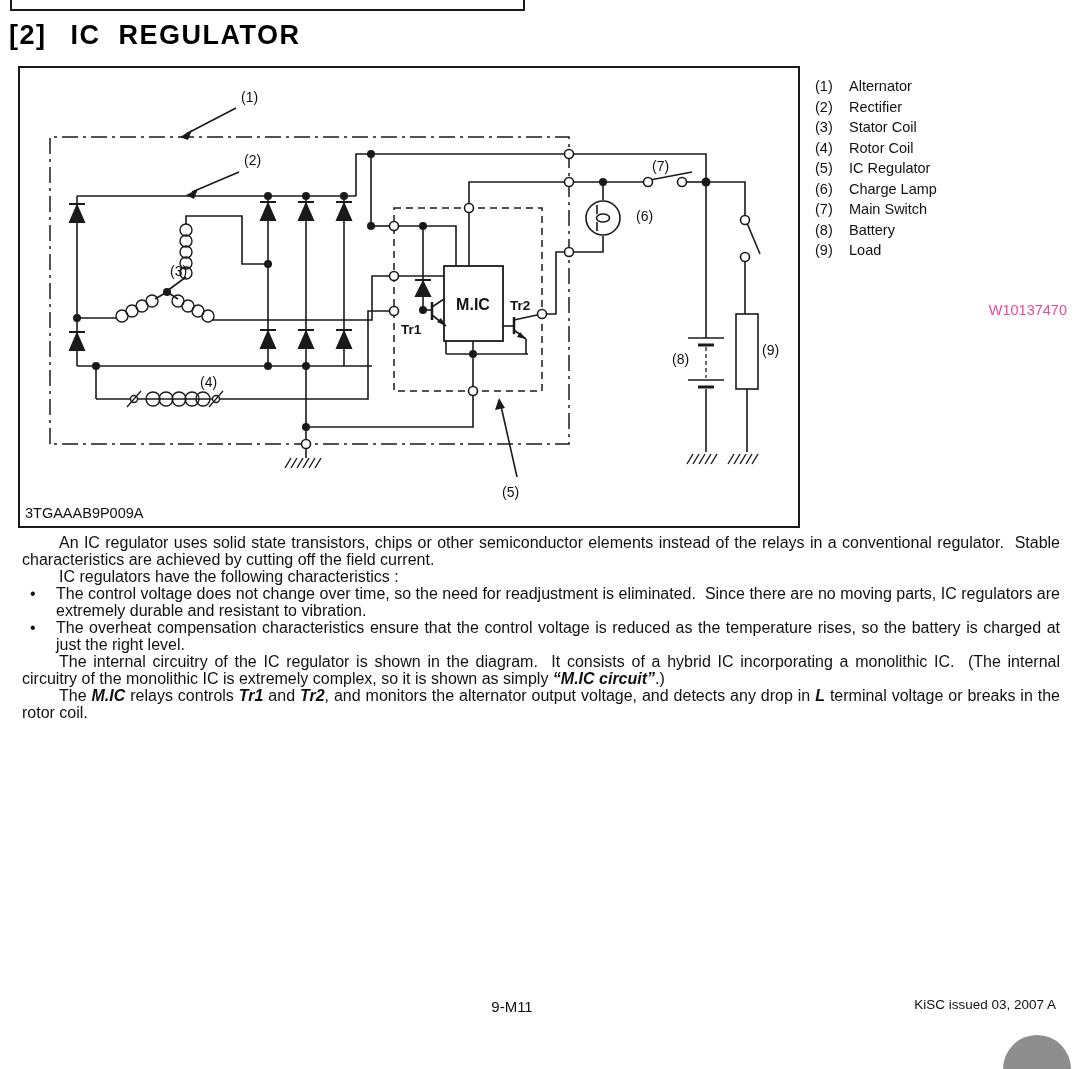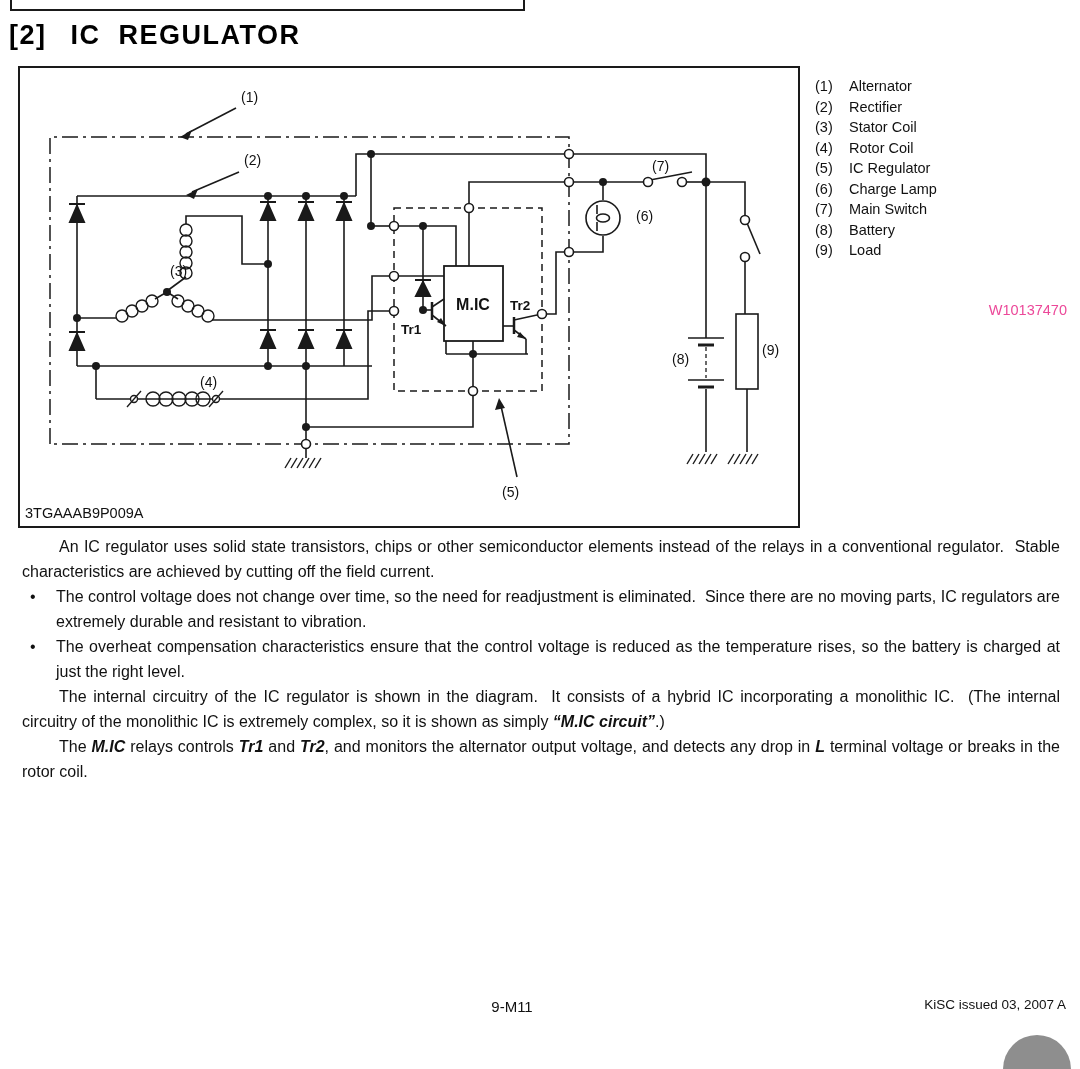--- a/index.html
+++ b/index.html
@@ -14,29 +14,29 @@
   .figurebox{position:absolute;left:18px;top:66px;width:778px;height:458px;
              border:2px solid #1a1a1a;background:#fff;}
   .figurebox svg{display:block;}
   .legend{position:absolute;left:815px;top:76px;width:252px;font-size:14.5px;color:#111;}
   .legend-row{display:flex;line-height:20.5px;}
   .legend-num{width:34px;flex:0 0 34px;}
   .legend-label{flex:1;}
   .wcode{position:absolute;left:815px;top:254px;width:252px;text-align:right;
          font-size:14.5px;color:#ec4899;margin-top:48px;}
   .bodytext{position:absolute;left:22px;top:534px;width:1038px;font-size:16px;
-            line-height:25px;color:#111;}
+            line-height:17px;color:#111;}
   .para{text-align:justify;margin:0;}
   .para.indent{text-indent:37px;}
   .para.bullet{position:relative;padding-left:34px;}
   .para.bullet .bullet-glyph{position:absolute;left:8px;top:0;}
   .bseg{font-weight:bold;font-style:italic;}
   .footer-page{position:absolute;left:512px;top:998px;transform:translateX(-50%);
                font-size:15px;color:#111;}
-  .footer-issued{position:absolute;right:14px;top:997px;font-size:13.5px;color:#111;}
+  .footer-issued{position:absolute;right:24px;top:997px;font-size:13.5px;color:#111;}
   .corner-circle{position:absolute;left:1003px;top:1035px;width:68px;height:34px;
                  border-radius:34px 34px 0 0;background:#8e8e8e;}
   text{font-family:"Liberation Sans",sans-serif;fill:#111;}
 </style>
 </head>
 <body>
 
 <div class="page">
 
   <div class="prevbox"></div>
@@ -313,20 +313,21 @@
       <div class="legend-row">
         <span class="legend-num">(9)</span>
         <span class="legend-label">Load</span>
       </div>
     </div>
 
   <div class="wcode">W10137470</div>
 
   <div class="bodytext">
       <div class="para indent"><span>An IC regulator uses solid state transistors, chips or other semiconductor elements instead of the relays in a conventional regulator.&nbsp; Stable characteristics are achieved by cutting off the field current.</span></div>
+      <div class="para indent"><span>IC regulators have the following characteristics :</span></div>
       <div class="para bullet"><span class="bullet-glyph">•</span><span>The control voltage does not change over time, so the need for readjustment is eliminated.&nbsp; Since there are no moving parts, IC regulators are extremely durable and resistant to vibration.</span></div>
       <div class="para bullet"><span class="bullet-glyph">•</span><span>The overheat compensation characteristics ensure that the control voltage is reduced as the temperature rises, so the battery is charged at just the right level.</span></div>
       <div class="para indent"><span>The internal circuitry of the IC regulator is shown in the diagram.&nbsp; It consists of a hybrid IC incorporating a monolithic IC.&nbsp; (The internal circuitry of the monolithic IC is extremely complex, so it is shown as simply </span><span class="bseg">“M.IC circuit”</span><span>.)</span></div>
       <div class="para indent"><span>The </span><span class="bseg">M.IC</span><span> relays controls </span><span class="bseg">Tr1</span><span> and </span><span class="bseg">Tr2</span><span>, and monitors the alternator output voltage, and detects any drop in </span><span class="bseg">L</span><span> terminal voltage or breaks in the rotor coil.</span></div>
     </div>
 
   <div class="footer-page">9-M11</div>
   <div class="footer-issued">KiSC issued 03, 2007 A</div>
   <div class="corner-circle"></div>
 

